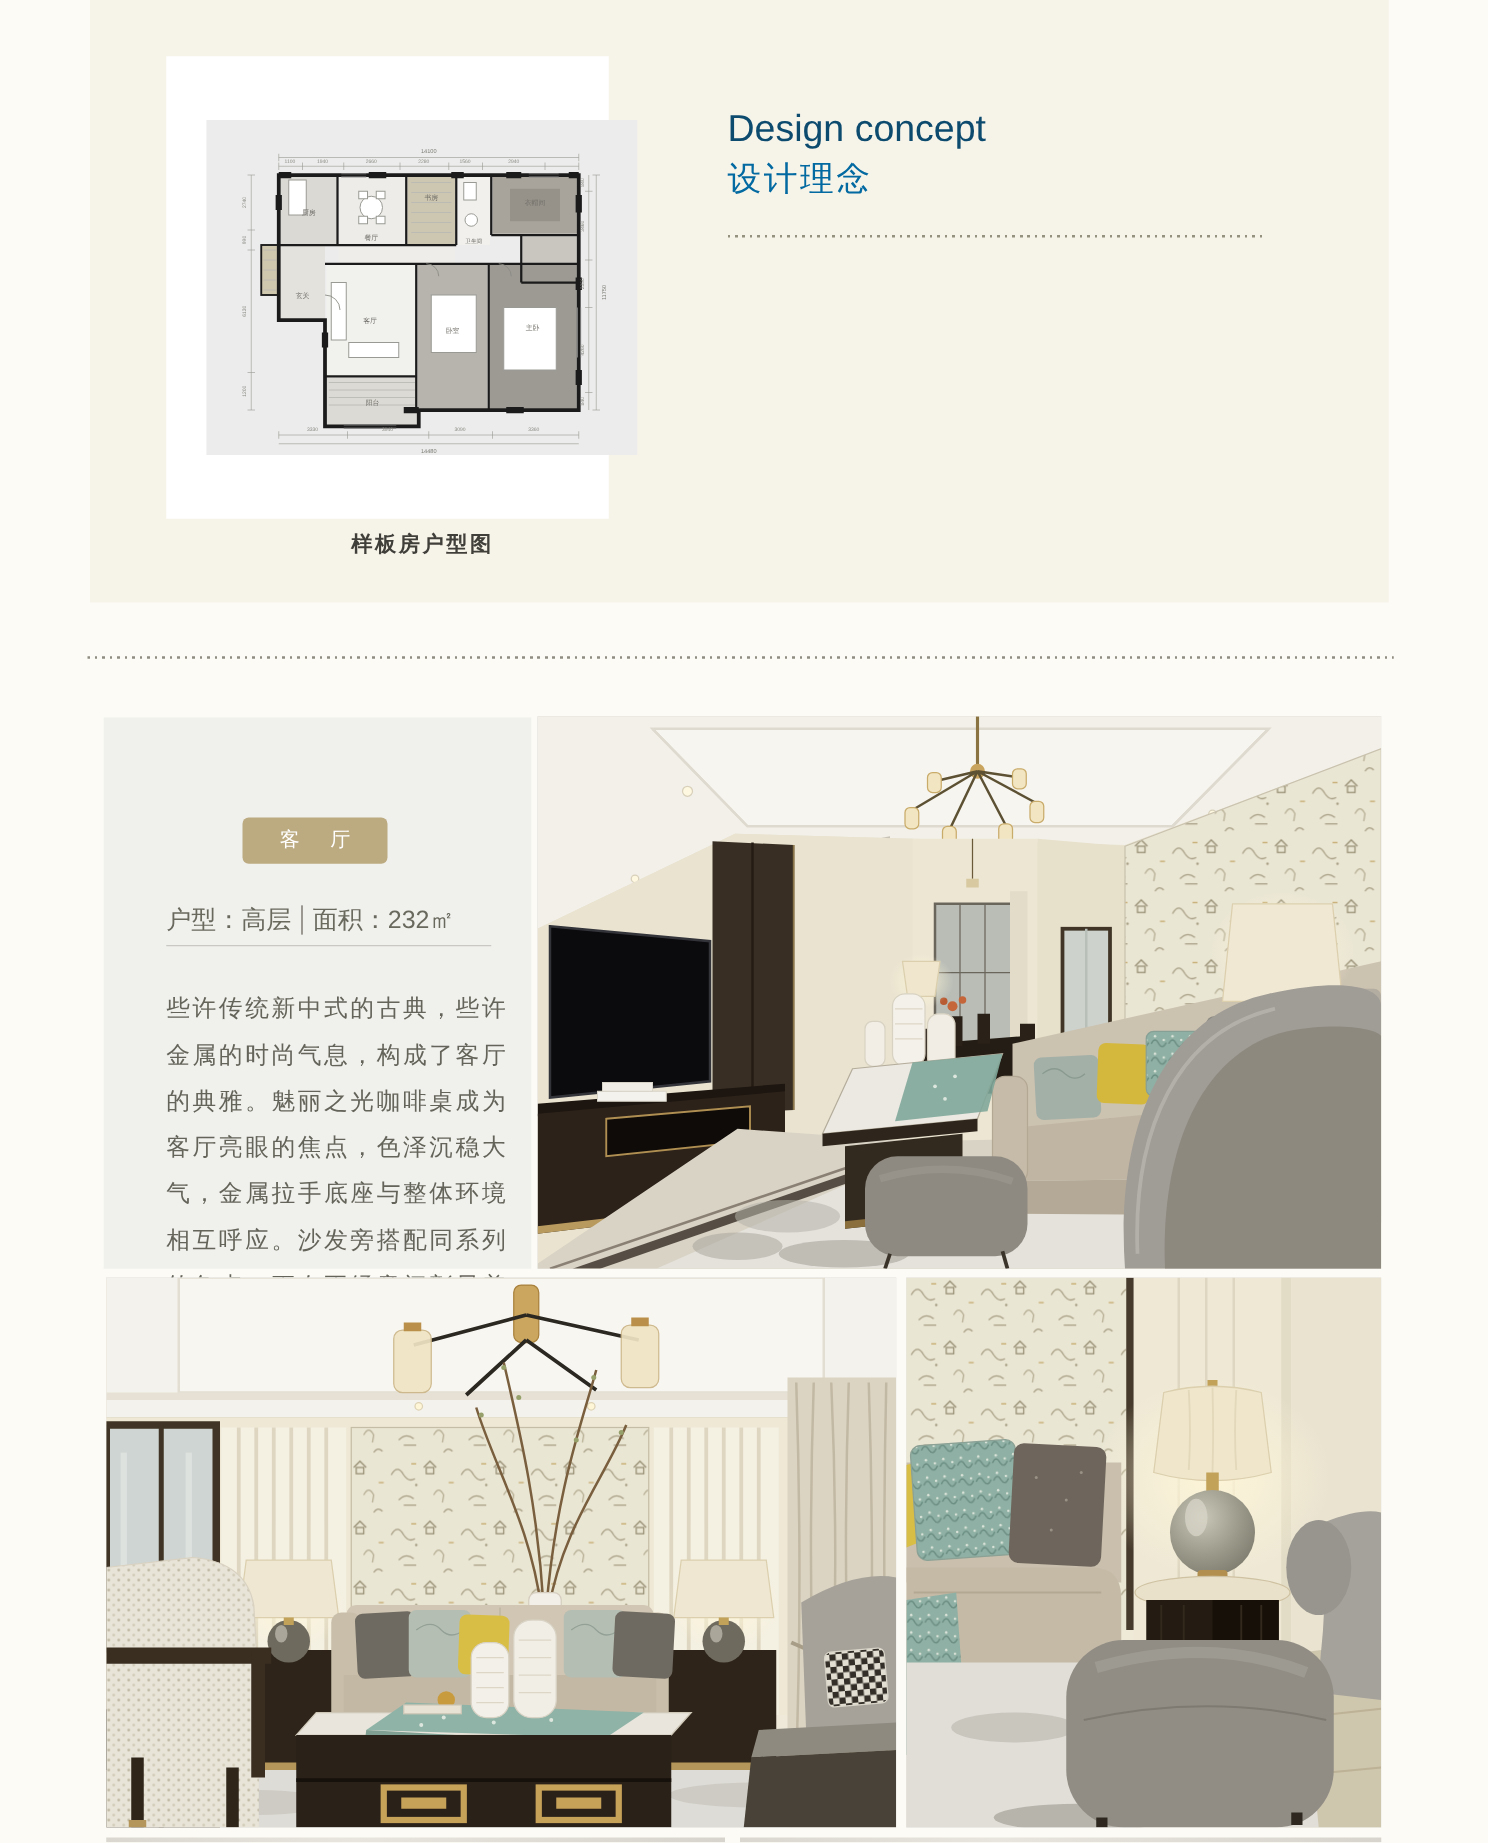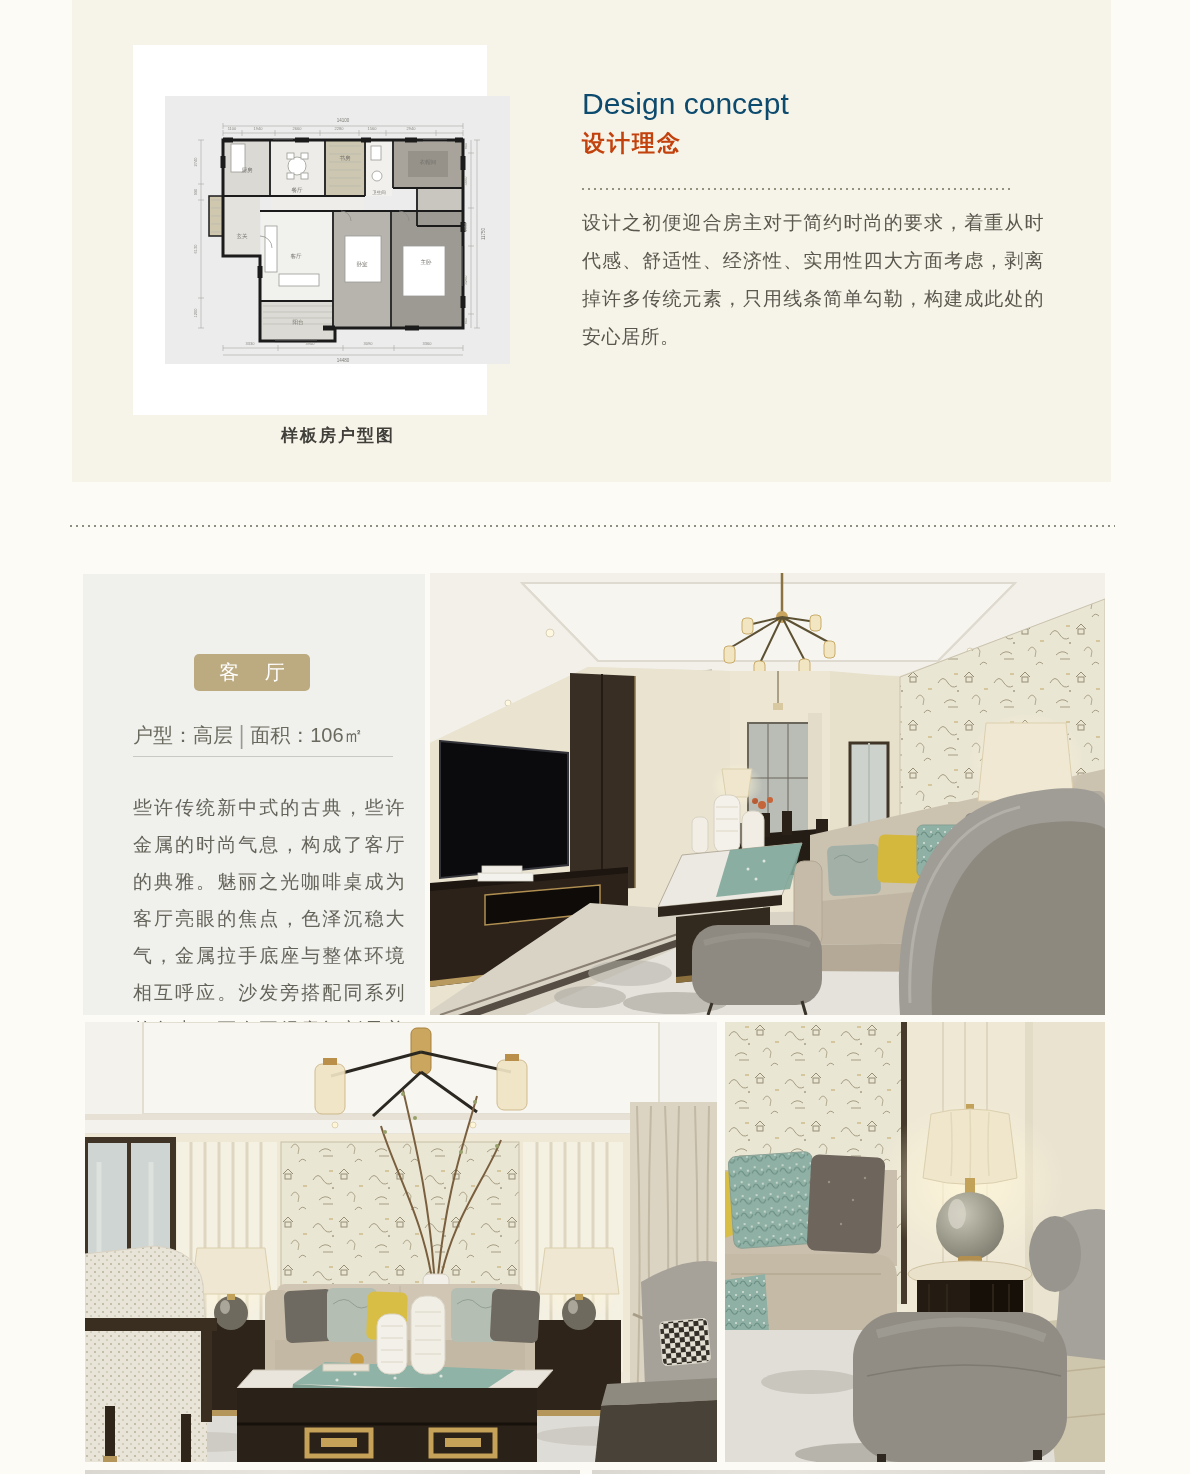--- a/index.html
+++ b/index.html
@@ -9,34 +9,34 @@
   .abs{position:absolute;}
 
   
   .hero{left:72px;top:0;width:1039px;height:482px;background:#f6f3e9;}
   .fp-card{left:61px;top:45px;width:354px;height:370px;background:#ffffff;}
   .fp-plan{left:32px;top:51px;width:345px;height:268px;display:block;}
   .fp-caption{left:0;top:379px;width:410px;text-align:center;font-size:17px;
               font-weight:bold;color:#403f39;letter-spacing:2px;}
   .concept{left:510px;top:86px;width:462px;}
   .c-en{font-size:30px;color:#0c4a6e;font-weight:500;line-height:36px;}
-  .c-zh{font-size:23px;color:#c2410c;font-weight:700;line-height:34px;margin-top:4px;letter-spacing:2px;}
+  .c-zh{font-size:27px;color:#0369a1;font-weight:400;line-height:34px;margin-top:4px;letter-spacing:2px;}
   .dots{height:2px;background-image:repeating-linear-gradient(to right,#94927f 0 2px,transparent 2px 6px);}
   .c-dots{margin-top:28px;width:430px;}
   .c-body{margin-top:14px;font-size:19px;line-height:38px;color:#5a584e;
           text-align:justify;letter-spacing:0.5px;}
 
   
   .divider-dots{left:70px;top:525px;width:1045px;height:2px;
     background-image:repeating-linear-gradient(to right,#8f8d82 0 2px,transparent 2px 6px);}
 
   
   .panel{left:83px;top:574px;width:342px;height:441px;background:#f0f1ed;}
   .badge{left:111px;top:80px;width:116px;height:37px;background:#bcaa80;border-radius:5px;
-         color:#ffffff;font-size:20px;letter-spacing:10px;text-indent:10px;
+         color:#ffffff;font-size:16px;letter-spacing:10px;text-indent:10px;
          display:flex;align-items:center;justify-content:center;}
   .meta{left:50px;top:148px;font-size:20px;color:#6a695e;display:flex;align-items:center;gap:6px;}
   .meta .sep{color:#9a9890;font-weight:300;transform:scaleY(1.25);display:inline-block;}
   .meta-hr{left:50px;top:182px;width:260px;height:1px;background:#c9c8c2;}
   .p-body{left:50px;top:196px;width:272px;font-size:19px;line-height:37px;color:#65645a;
           text-align:justify;letter-spacing:0.5px;}
 
   .photo{overflow:hidden;background:#ddd;}
   .photo svg{display:block;}
   .photo-main{left:430px;top:573px;width:675px;height:442px;}
@@ -228,32 +228,31 @@
           </g>
         </g>
       </svg>
       <div class="abs fp-caption">样板房户型图</div>
     </div>
 
     <div class="abs concept">
       <div class="c-en">Design concept</div>
       <div class="c-zh">设计理念</div>
       <div class="dots c-dots"></div>
-      <p class="c-body">设计之初便迎合房主对于简约时尚的要求，着重从时代感、舒适性、经济性、实用性四大方面考虑，剥离掉许多传统元素，只用线条简单勾勒，构建成此处的安心居所。</p>
     </div>
   </section>
 
   <div class="abs divider-dots"></div>
 
   <aside class="abs panel">
     <div class="abs badge">客 厅</div>
     <div class="abs meta">
       <span>户型：高层</span>
       <span class="sep">|</span>
-      <span>面积：106㎡</span>
+      <span>面积：232㎡</span>
     </div>
     <div class="abs meta-hr"></div>
     <p class="abs p-body">些许传统新中式的古典，些许金属的时尚气息，构成了客厅的典雅。魅丽之光咖啡桌成为客厅亮眼的焦点，色泽沉稳大气，金属拉手底座与整体环境相互呼应。沙发旁搭配同系列的角桌，更在不经意间彰显着低调时尚的格调。</p>
   </aside>
 
   <div class="abs photo photo-main">
     <svg viewBox="0 0 675 442" width="675" height="442">
       <rect width="675" height="442" fill="#e8e2cf"></rect>
 
       <g>

